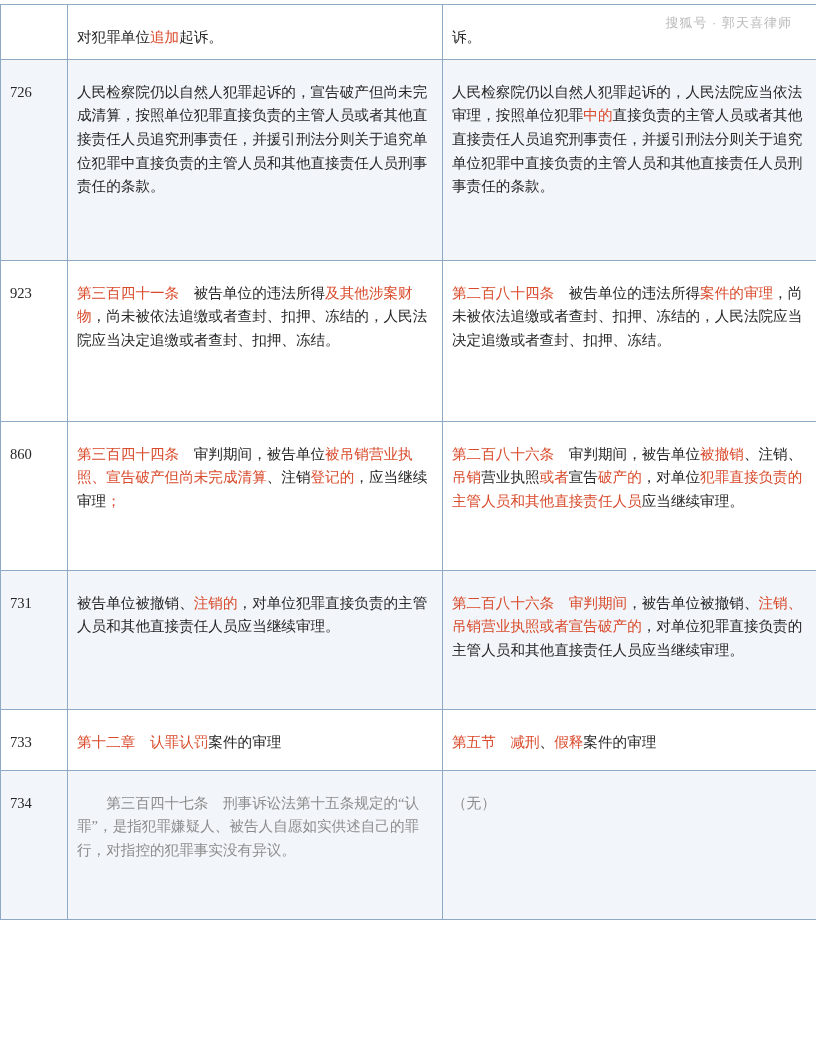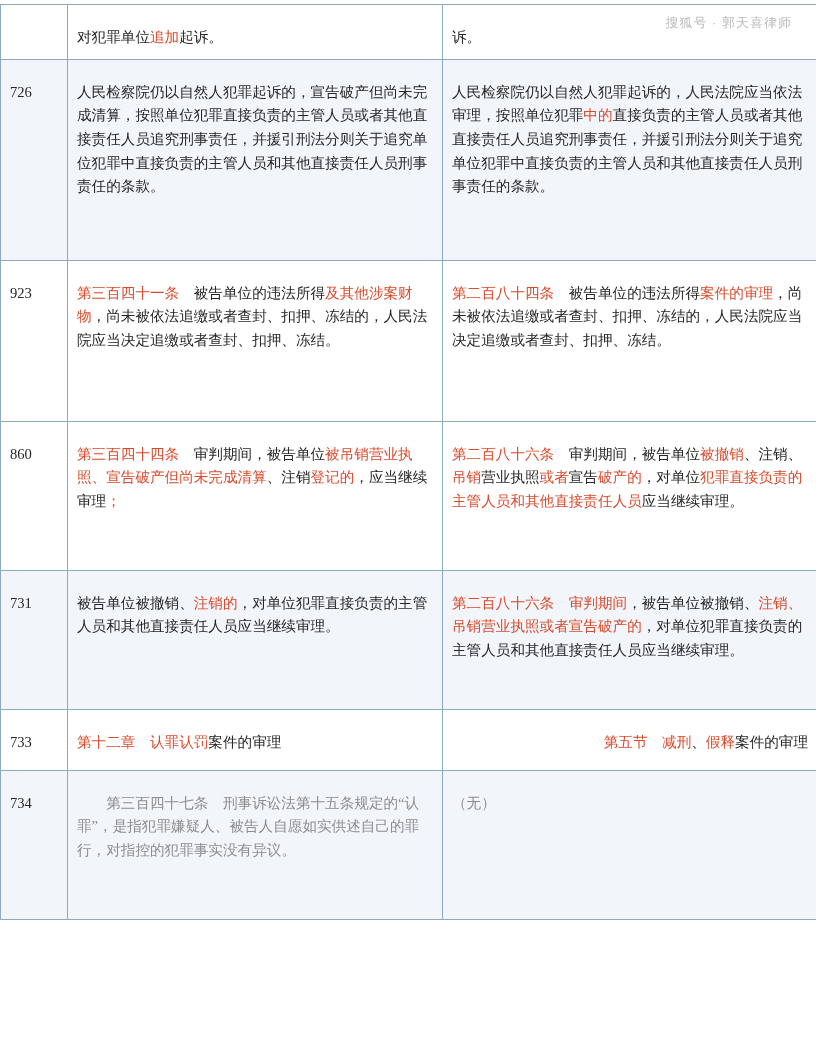--- a/index.html
+++ b/index.html
@@ -58,21 +58,21 @@
   .shade {
     background: #f2f6fa;
   }
   .gray {
     color: #8c8c8c;
   }
   .red {
     color: #d94a2b;
   }
   .ctr {
-    text-align: right;
+    text-align: left;
   }
   .firstrow td {
     padding-top: 2px;
     padding-bottom: 6px;
   }
   .tallA { height: 170px; }
   .tallB { height: 130px; }
   .tallC { height: 118px; }
   .tallD { height: 118px; }
   .tallE { height: 108px; }

